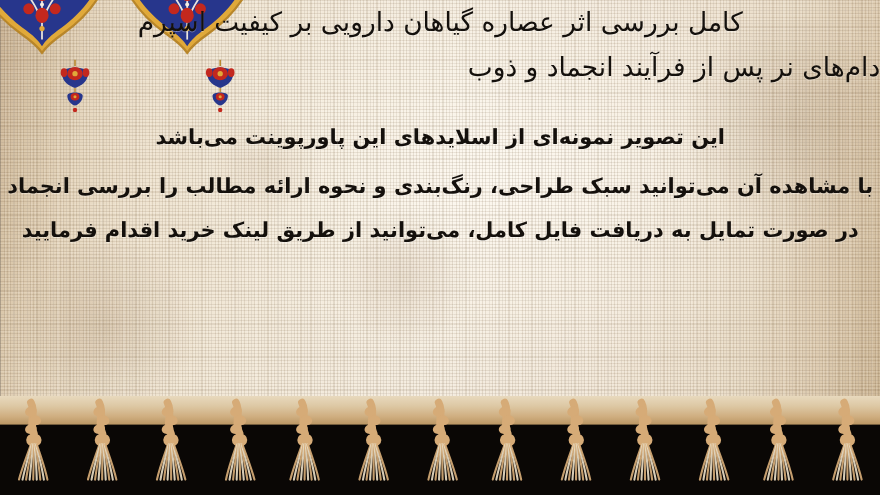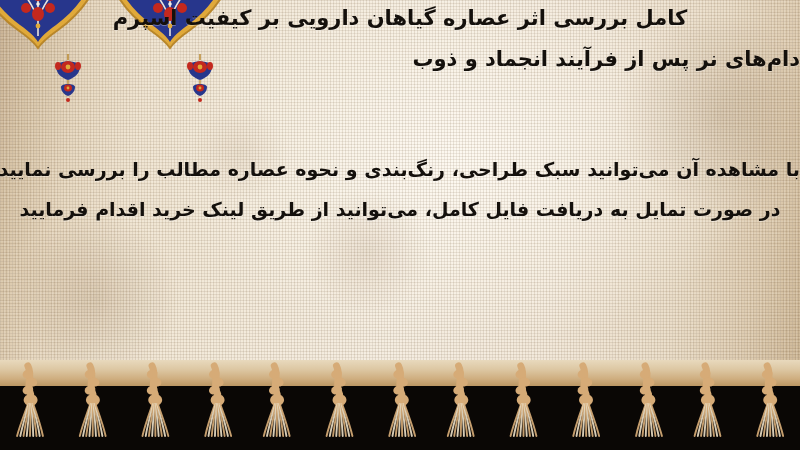--- a/index.html
+++ b/index.html
@@ -60,21 +60,21 @@
     filter:blur(.4px);
   }
 
   
   .txt{
     position:absolute;right:0;width:800px;text-align:center;
     color:#14100c;direction:rtl;white-space:nowrap;
     font-family:"DejaVu Sans","Liberation Sans",sans-serif;
     text-shadow:0 1px 0 rgba(255,255,255,.30);
   }
-  .title{font-size:21px;font-weight:700;letter-spacing:0;}
+  .title{font-size:24px;font-weight:400;letter-spacing:0;}
   .body{font-size:19px;font-weight:700;}
 
   #t0{top:6px;}
   #t1{top:47px;text-align:right;}
   #b0{top:114px;}
   #b1{top:158px;}
   #b2{top:198px;padding-left:42px;}
 </style>
 </head>
 <body>
@@ -432,16 +432,17 @@
             <path d="M2.9949999999999997,44 C6.13,56 8.979999999999999,66 10.689999999999998,76" stroke="#e8dcc4" stroke-width="1.9" fill="none" opacity=".92" stroke-linecap="round"></path>
             <path d="M3.6599999999999997,44 C7.84,56 11.639999999999999,66 13.92,76" stroke="#d6ab77" stroke-width="1.9" fill="none" opacity=".92" stroke-linecap="round"></path>
           </g>
         </g>
     </svg>
   </div>
 
   <div class="txt title" id="t0">کامل بررسی اثر عصاره گیاهان دارویی بر کیفیت اسپرم</div>
   <div class="txt title" id="t1">دام‌های نر پس از فرآیند انجماد و ذوب</div>
 
-  <div class="txt body" id="b1">با مشاهده آن می‌توانید سبک طراحی، رنگ‌بندی و نحوه عصاره مطالب را بررسی نمایید</div>
+  <div class="txt body" id="b0">این تصویر نمونه‌ای از اسلایدهای این پاورپوینت می‌باشد</div>
+  <div class="txt body" id="b1">با مشاهده آن می‌توانید سبک طراحی، رنگ‌بندی و نحوه ارائه مطالب را بررسی انجماد</div>
   <div class="txt body" id="b2">در صورت تمایل به دریافت فایل کامل، می‌توانید از طریق لینک خرید اقدام فرمایید</div>
 
 </div>
 
 </body></html>

